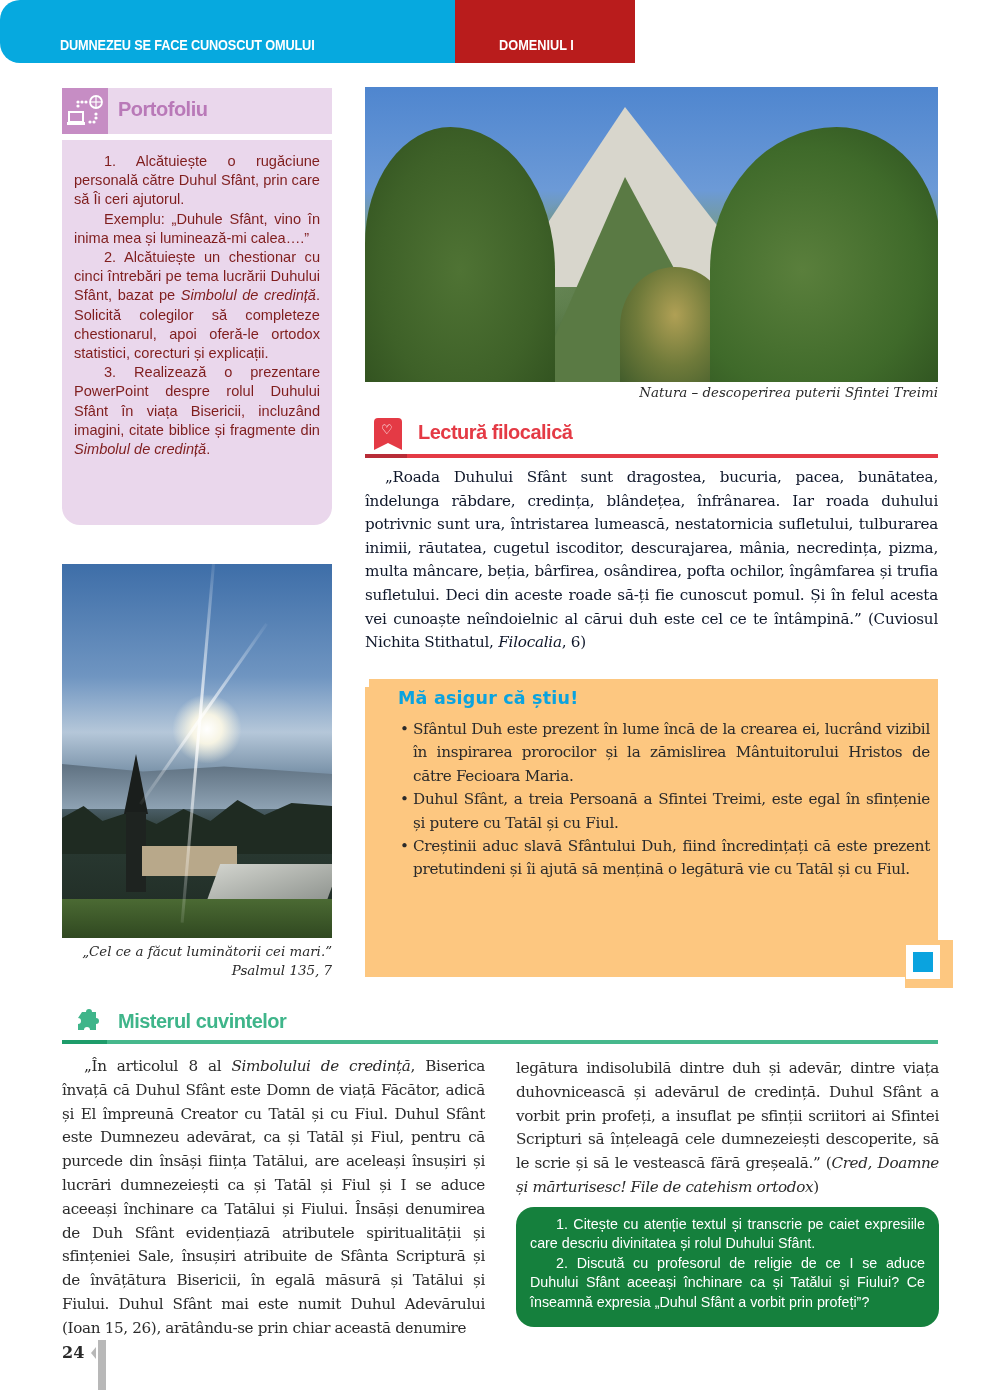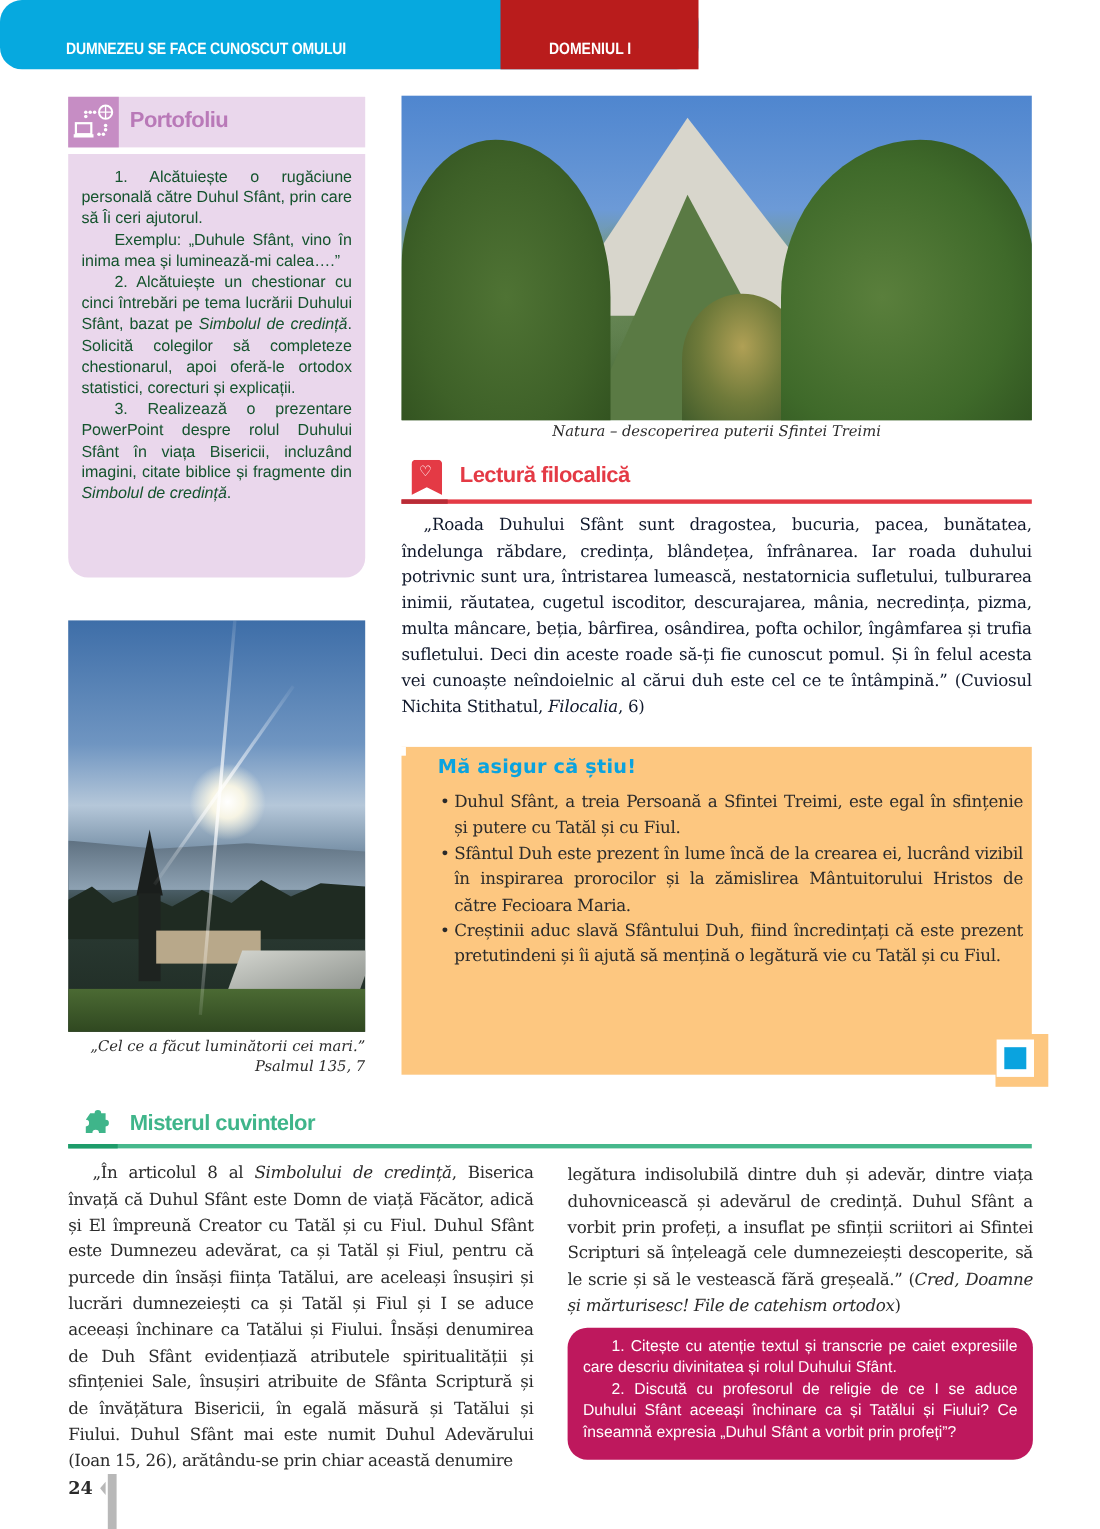--- a/index.html
+++ b/index.html
@@ -10,35 +10,35 @@
   .header { position: absolute; left: 0; top: 0; width: 635px; height: 63px; background: #06a9df; border-radius: 20px; }
   .header .chapter { position: absolute; left: 60px; top: 36px; font-family: "Liberation Sans", sans-serif; font-weight: bold; font-size: 15px; color: #fff; letter-spacing: -0.2px; transform: scaleX(0.85); transform-origin: left; }
   .header .domain { position: absolute; left: 455px; top: 0; width: 180px; height: 63px; background: #b91c1c; }
   .header .domain span { position: absolute; left: 44px; top: 36px; font-family: "Liberation Sans", sans-serif; font-weight: bold; font-size: 15px; color: #fff; transform: scaleX(0.85); transform-origin: left; }
 
   
   .porto-head { position: absolute; left: 62px; top: 88px; width: 270px; height: 46px; background: #ead7ec; }
   .porto-icon { position: absolute; left: 0; top: 0; width: 46px; height: 46px; background: #c68dc4; }
   .porto-title { position: absolute; left: 56px; top: 10px; font-family: "Liberation Sans", sans-serif; font-weight: bold; font-size: 20px; color: #b979b8; letter-spacing: -0.5px; }
   .porto-box { position: absolute; left: 62px; top: 140px; width: 270px; height: 385px; background: #ead7ec; border-radius: 0 0 18px 18px; padding: 12px 12px 0 12px; }
-  .porto-box p { font-family: "Liberation Sans", sans-serif; font-size: 14.6px; line-height: 19.2px; color: #14532d; text-align: justify; }
+  .porto-box p { font-family: "Liberation Sans", sans-serif; font-size: 14.6px; line-height: 19.2px; color: #7f1d1d; text-align: justify; }
   .porto-box p.ind { text-indent: 30px; }
   .porto-box i { font-style: italic; }
 
   
   .photo-mountain { position: absolute; left: 365px; top: 87px; width: 573px; height: 295px; overflow: hidden;
     background:
       radial-gradient(ellipse 18% 35% at 40% 60%, rgba(90,120,70,0.8), transparent 70%),
       linear-gradient(180deg, #4f86cf 0%, #6c9ad7 35%, #7b9c6b 55%, #3d5e2b 100%); }
   .photo-mountain .peak { position: absolute; left: 140px; top: 20px; width: 0; height: 0; border-left: 120px solid transparent; border-right: 140px solid transparent; border-bottom: 180px solid #d8d6cc; }
   .photo-mountain .slope { position: absolute; left: 170px; top: 90px; width: 0; height: 0; border-left: 90px solid transparent; border-right: 110px solid transparent; border-bottom: 205px solid #5a7a44; }
   .photo-mountain .tree-l { position: absolute; left: 0; top: 40px; width: 190px; height: 260px; background: radial-gradient(ellipse at 50% 55%, #4f7334 0%, #3e6128 60%, #2f4f1e 100%); border-radius: 45% 55% 0 0; }
   .photo-mountain .tree-r { position: absolute; left: 345px; top: 40px; width: 230px; height: 260px; background: radial-gradient(ellipse at 40% 55%, #5a7f3c 0%, #3f6a2a 60%, #2c4e1e 100%); border-radius: 55% 45% 0 0; }
   .photo-mountain .tree-m { position: absolute; left: 255px; top: 180px; width: 110px; height: 120px; background: radial-gradient(ellipse at 50% 40%, #b0a055 0%, #6f7a3a 50%, #3e5a2a 100%); border-radius: 50% 50% 0 0; }
-  .caption-mountain { position: absolute; left: 365px; top: 385px; width: 573px; text-align: center; font-family: "DejaVu Serif", serif; font-style: italic; font-size: 13.4px; color: #2a2a2a; }
+  .caption-mountain { position: absolute; left: 365px; top: 385px; width: 573px; text-align: right; font-family: "DejaVu Serif", serif; font-style: italic; font-size: 13.4px; color: #2a2a2a; }
 
   
   .lect-icon { position: absolute; left: 374px; top: 418px; width: 28px; height: 32px; background: #e43a45; border-radius: 4px 4px 0 0; clip-path: polygon(0 0, 100% 0, 100% 100%, 50% 78%, 0 100%); }
   .lect-icon span { position: absolute; left: 7px; top: 4px; color: #fff; font-size: 13px; font-family: "DejaVu Sans", sans-serif; }
   .lect-title { position: absolute; left: 418px; top: 421px; font-family: "Liberation Sans", sans-serif; font-weight: bold; font-size: 20px; color: #e43a45; letter-spacing: -0.5px; }
   .lect-rule { position: absolute; left: 365px; top: 454px; width: 573px; height: 4px; background: #e43a45; }
   .lect-rule::before { content: ""; position: absolute; left: 0; top: 0; width: 42px; height: 4px; background: #b82c37; }
   .lect-text { position: absolute; left: 365px; top: 466px; width: 573px; font-family: "DejaVu Serif", serif; font-size: 15.2px; line-height: 23.6px; color: #0f172a; text-align: justify; text-indent: 20px; letter-spacing: -0.25px; }
 
   
@@ -70,21 +70,21 @@
   
   .mist-icon { position: absolute; left: 70px; top: 1005px; width: 32px; height: 32px; color: #3fb58a; font-size: 34px; line-height: 32px; text-align: center; font-family: "DejaVu Sans", sans-serif; }
   .mist-title { position: absolute; left: 118px; top: 1010px; font-family: "Liberation Sans", sans-serif; font-weight: bold; font-size: 20px; color: #3fb58a; letter-spacing: -0.5px; }
   .mist-rule { position: absolute; left: 62px; top: 1040px; width: 876px; height: 4px; background: #46b88c; }
   .mist-rule::before { content: ""; position: absolute; left: 0; top: 0; width: 45px; height: 4px; background: #1e9c6a; }
   .mist-col1 { position: absolute; left: 62px; top: 1055px; width: 423px; font-family: "DejaVu Serif", serif; font-size: 15.2px; line-height: 23.8px; color: #2a2a2a; text-align: justify; letter-spacing: -0.35px; }
   .mist-col1 .ind { display: inline-block; width: 22px; }
   .mist-col2 { position: absolute; left: 516px; top: 1057px; width: 423px; font-family: "DejaVu Serif", serif; font-size: 15.2px; line-height: 23.8px; color: #2a2a2a; text-align: justify; letter-spacing: -0.35px; }
   .mist-col2 i, .mist-col1 i { font-style: italic; }
 
-  .task-box { position: absolute; left: 516px; top: 1207px; width: 423px; height: 120px; background: #be185d; border-radius: 18px; padding: 8px 14px; }
+  .task-box { position: absolute; left: 516px; top: 1207px; width: 423px; height: 120px; background: #15803d; border-radius: 18px; padding: 8px 14px; }
   .task-box p { font-family: "Liberation Sans", sans-serif; font-size: 14.3px; line-height: 19.4px; color: #ffffff; text-align: justify; }
   .task-box p .ind { display: inline-block; width: 26px; }
 
   
   .page-num { position: absolute; left: 62px; top: 1343px; font-family: "DejaVu Serif", serif; font-weight: bold; font-size: 16px; color: #2a2a2a; }
   .page-tick { position: absolute; left: 91px; top: 1347px; width: 0; height: 0; border-top: 6px solid transparent; border-bottom: 6px solid transparent; border-right: 5px solid #b8b8b8; }
   .page-bar { position: absolute; left: 98px; top: 1340px; width: 8px; height: 50px; background: #b8b8b8; }
 </style>
 </head>
 <body>
@@ -155,22 +155,22 @@
   <div>„Cel ce a făcut luminătorii cei mari.”</div>
   <div>Psalmul 135, 7</div>
 </div>
 
 <div class="asig-box"></div>
 <div class="asig-corner"></div>
 <div class="asig-marker-frame"></div>
 <div class="asig-marker"></div>
 <div class="asig-title">Mă asigur că știu!</div>
 <ul class="asig-list">
+  <li>Sfântul Duh este prezent în lume încă de la crearea ei, lucrând vizibil în inspirarea prorocilor și la zămislirea Mântuitorului Hristos de către Fecioara Maria.</li>
   <li>Duhul Sfânt, a treia Persoană a Sfintei Treimi, este egal în sfințenie și putere cu Tatăl și cu Fiul.</li>
-  <li>Sfântul Duh este prezent în lume încă de la crearea ei, lucrând vizibil în inspirarea prorocilor și la zămislirea Mântuitorului Hristos de către Fecioara Maria.</li>
   <li>Creștinii aduc slavă Sfântului Duh, fiind încredințați că este prezent pretutindeni și îi ajută să mențină o legătură vie cu Tatăl și cu Fiul.</li>
 </ul>
 
 <div class="mist-icon">
   <svg width="32" height="32" viewBox="0 0 32 32">
     <path d="M10 4 h4 a3 3 0 0 1 6 0 h4 v6 a3 3 0 0 1 0 6 v6 h-6 a3 3 0 0 0 -6 0 h-6 v-6 a3 3 0 0 0 0 -6 z" transform="translate(2,3)" fill="#3fb58a"></path>
   </svg>
 </div>
 <div class="mist-title">Misterul cuvintelor</div>
 <div class="mist-rule"></div>

